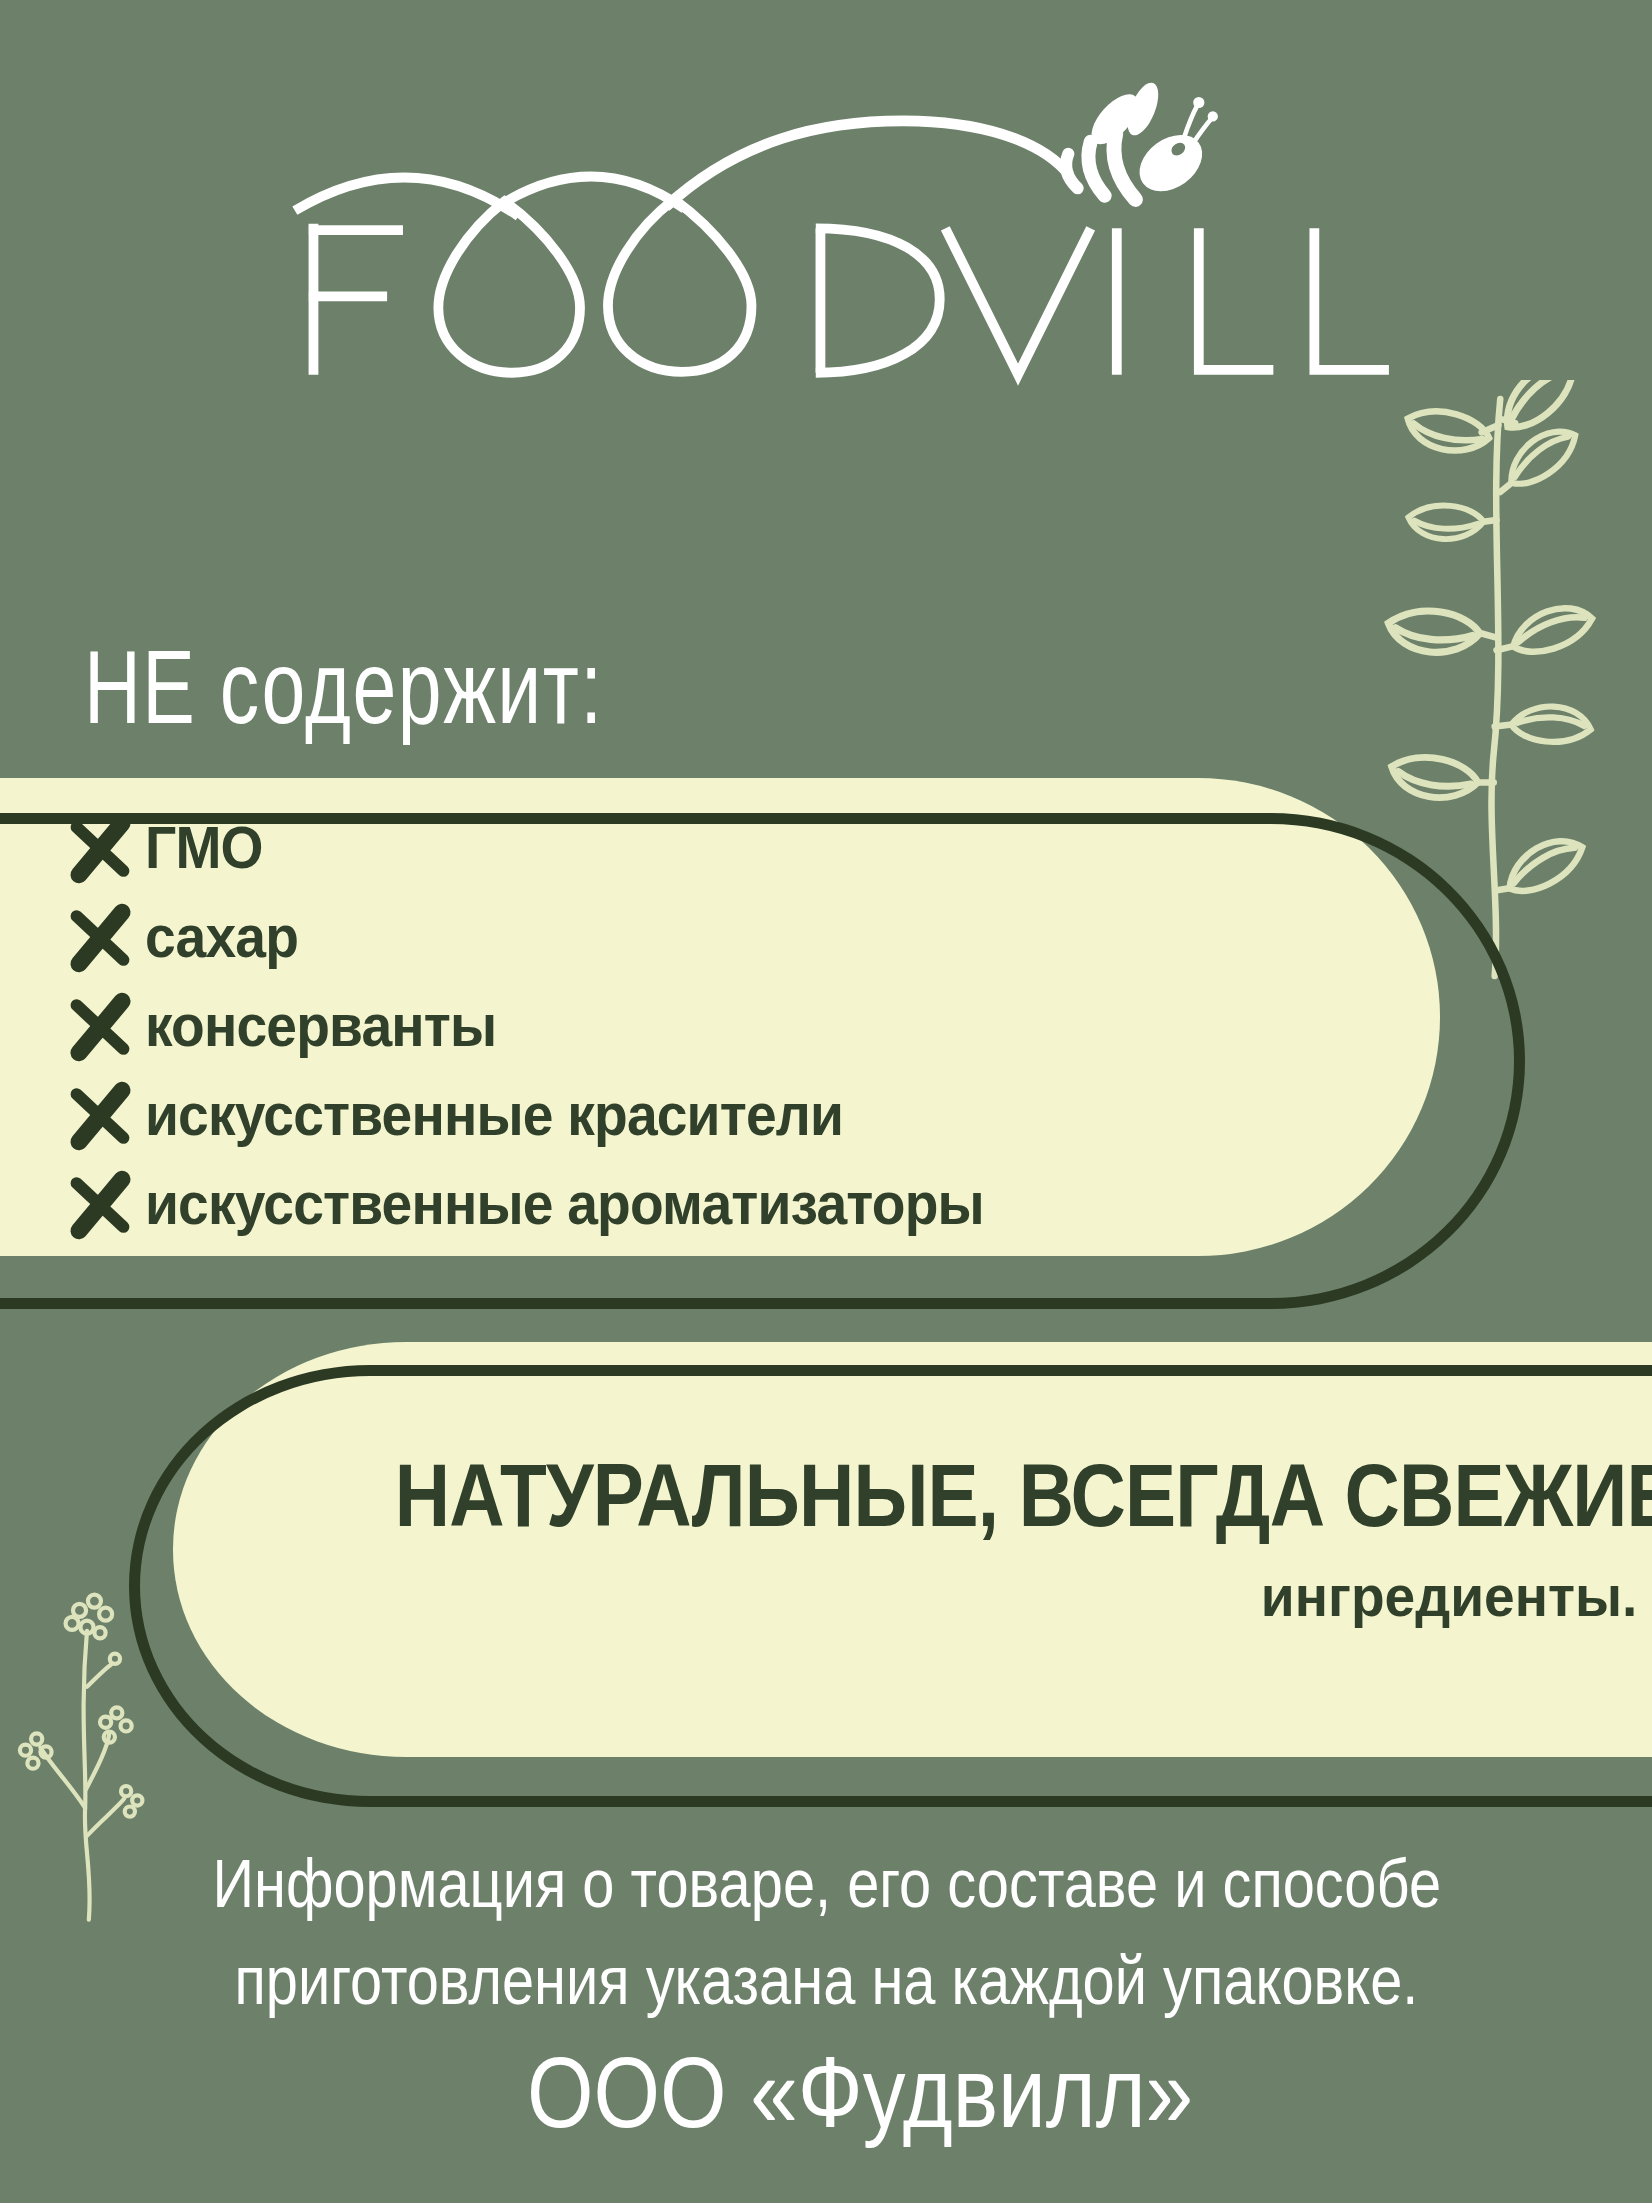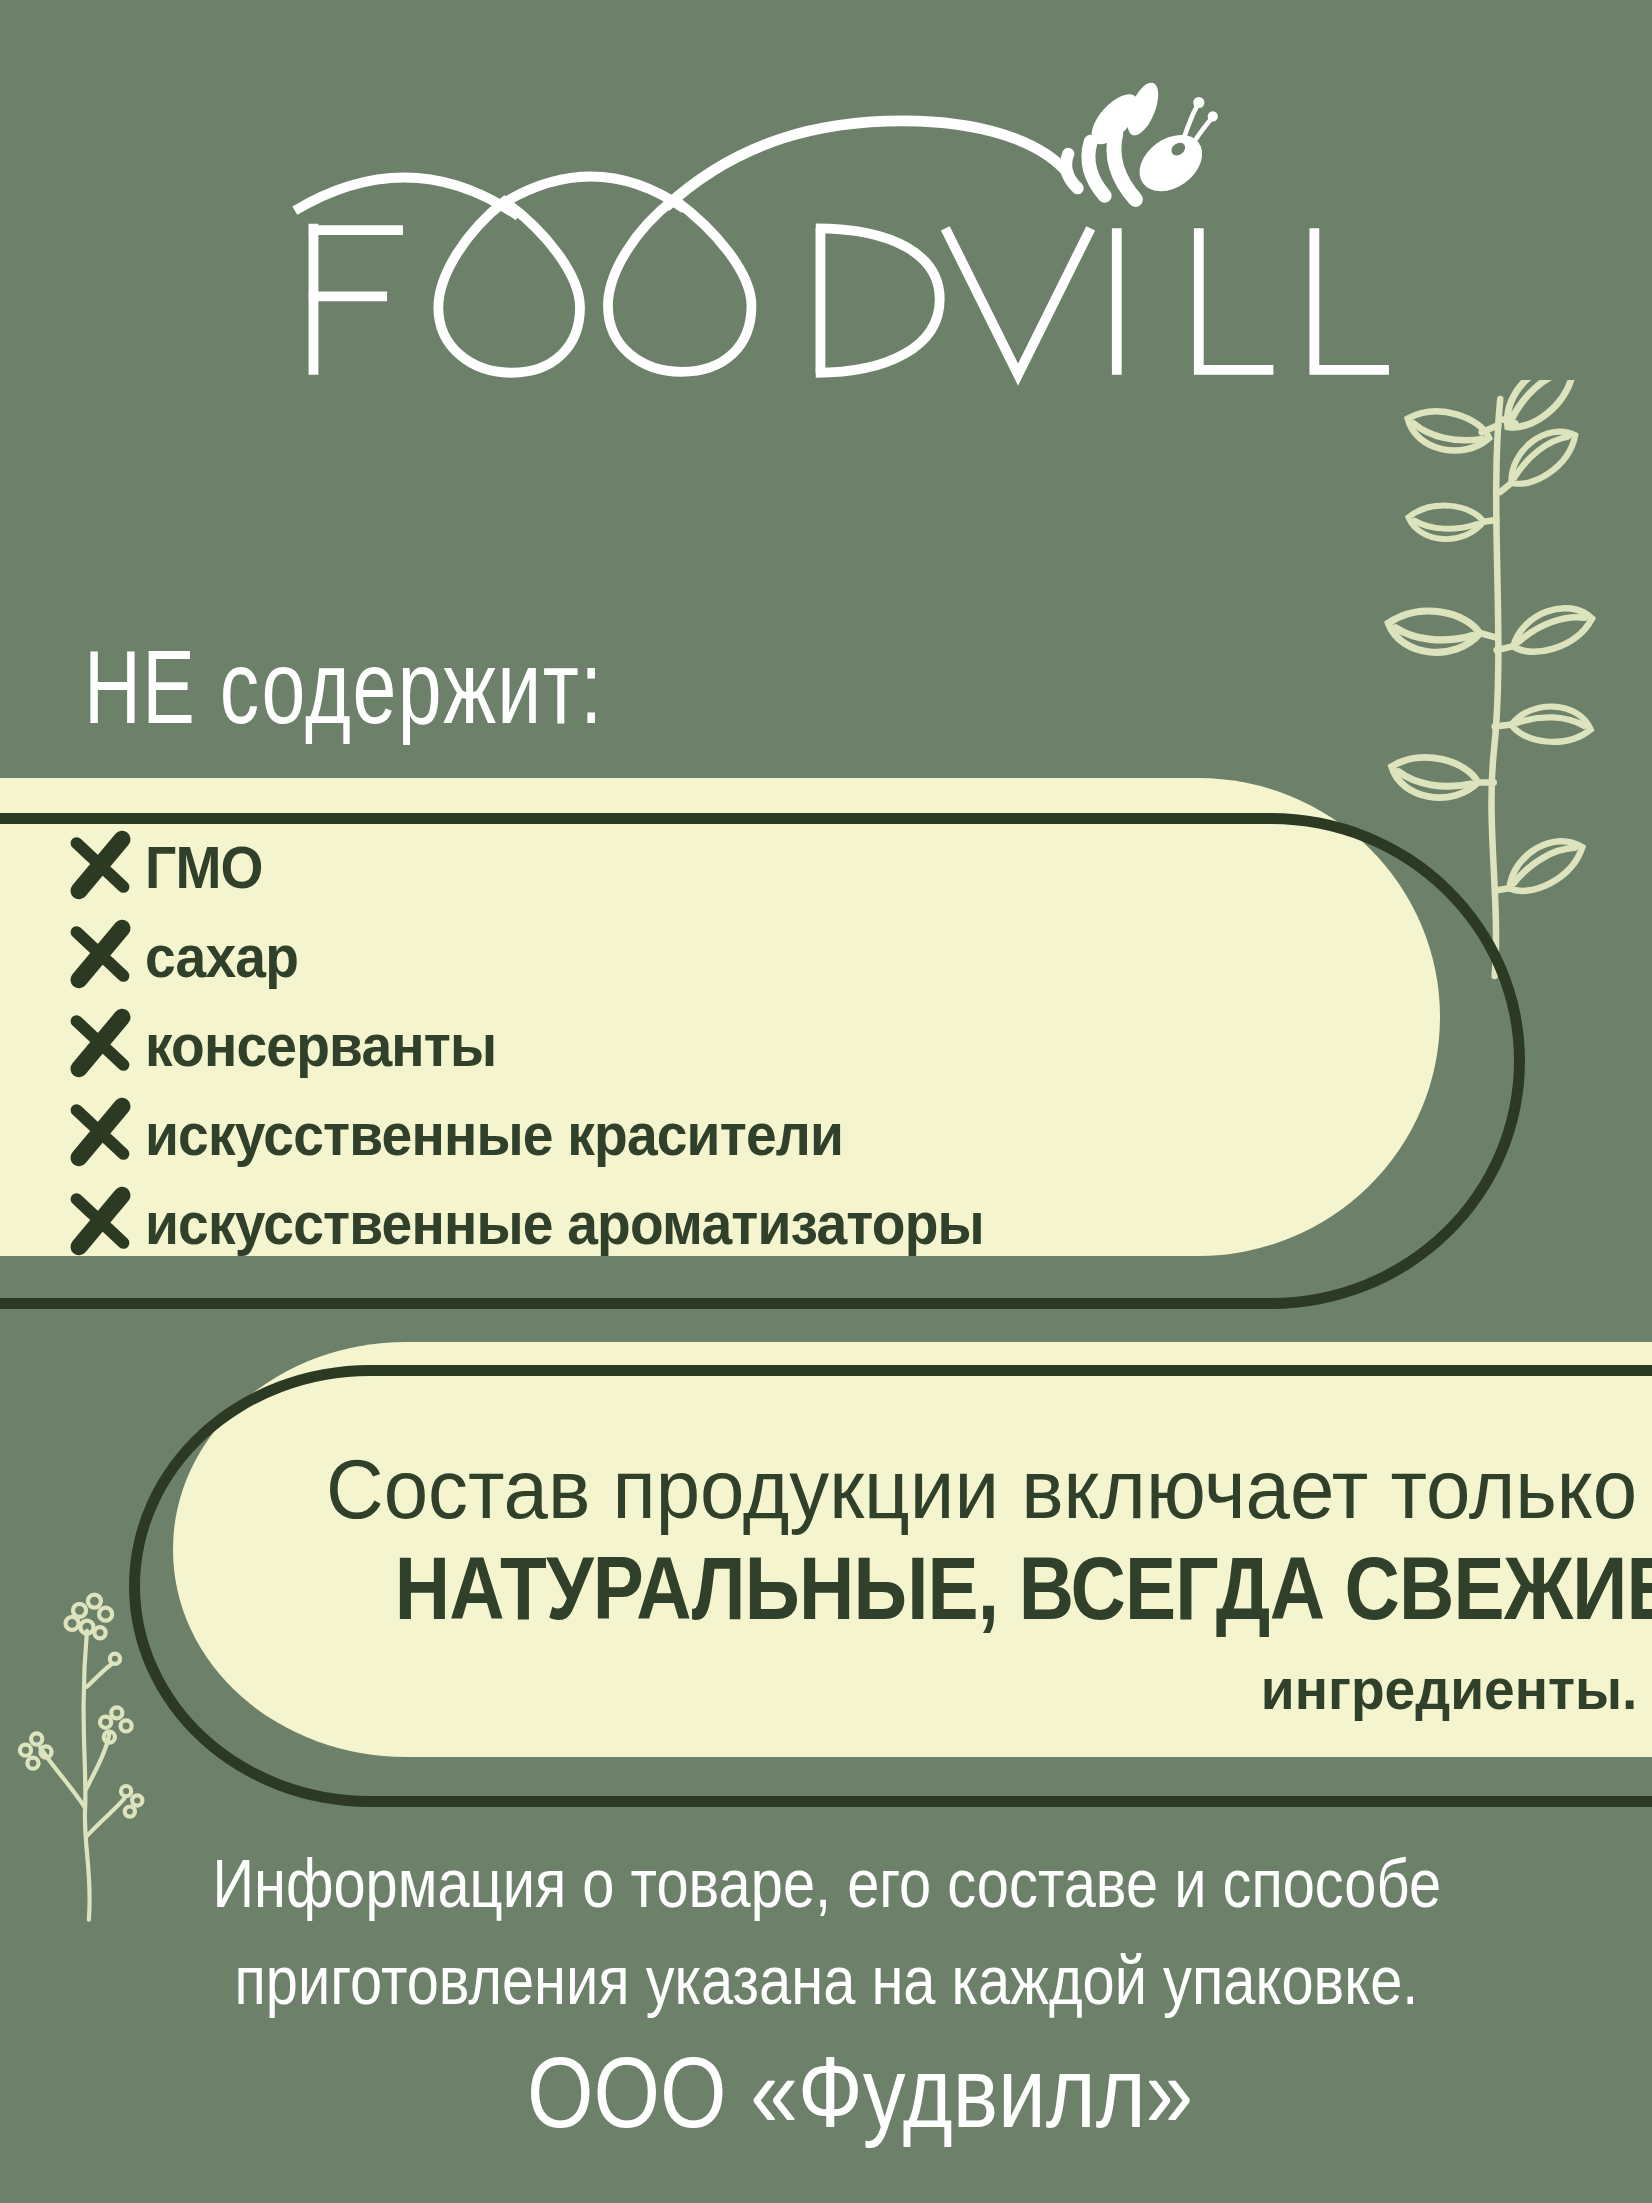--- a/index.html
+++ b/index.html
@@ -18,21 +18,21 @@
   .tagline>span{display:inline-block;transform:scale(0.80,1.12);white-space:nowrap;}
   .nocontain{position:absolute;left:84px;top:630px;color:#fff;z-index:4;font-size:101px;}
   .nocontain>span{display:inline-block;transform:scale(0.78,1.02);transform-origin:left center;white-space:nowrap;letter-spacing:1.9px;}
   
   .panel1{position:absolute;left:-75px;top:778px;width:1515px;height:478px;background:var(--panel,#f4f5cf);border-radius:0 242px 242px 0 / 0 239px 239px 0;z-index:2;}
   .outline1{position:absolute;left:-75px;top:813px;width:1600px;height:496px;box-sizing:border-box;border:11.2px solid var(--ink,#2c3a24);border-radius:0 254px 254px 0 / 0 248px 248px 0;z-index:3;}
   .panel2{position:absolute;left:173px;top:1342px;width:1585px;height:415px;background:var(--panel,#f4f5cf);border-radius:233px 0 0 233px / 207px 0 0 207px;z-index:2;}
   .outline2{position:absolute;left:129px;top:1365px;width:1641px;height:442px;box-sizing:border-box;border:11.2px solid var(--ink,#2c3a24);border-radius:241px 0 0 241px / 221px 0 0 221px;z-index:3;}
   
   .nclist{position:absolute;left:63px;top:813px;z-index:4;list-style:none;margin:0;padding:0;}
-  .ncrow{display:flex;align-items:flex-end;height:89px;}
+  .ncrow{display:flex;align-items:flex-start;height:89px;}
   .xmark{position:relative;width:73px;height:73px;flex:0 0 73px;margin-right:9.3px;}
   .xmark::before{content:"";position:absolute;left:29px;top:-5.6px;width:17px;height:84px;background:var(--ink,#2c3a24);border-radius:11.2px;transform:rotate(40deg);}
   .xmark::after{content:"";position:absolute;left:31px;top:-1.9px;width:12px;height:76px;background:var(--ink,#2c3a24);border-radius:9.3px;transform:rotate(-47deg);}
   .nclabel{font-size:60px;font-weight:600;color:var(--text,#30402b);transform:scaleX(0.92);transform-origin:left center;white-space:nowrap;letter-spacing:-0.9px;}
   
   .comp{position:absolute;left:186px;top:1443px;width:1451px;text-align:right;z-index:4;color:var(--text,#30402b);}
   .comp .l1{font-size:84px;font-weight:500;line-height:93px;}
   .comp .l2{font-size:89px;font-weight:800;line-height:104px;}
   .comp .l3{font-size:58px;font-weight:700;line-height:97px;}
   .comp span{display:inline-block;white-space:nowrap;transform-origin:right center;}
@@ -175,21 +175,20 @@
     </li>
     <li class="ncrow">
       <span class="xmark"></span>
       <span class="nclabel">искусственные ароматизаторы</span>
     </li>
   </ul>
 
   <div class="panel2"></div>
   <div class="outline2"></div>
   <div class="comp">
-    <div class="l1"><span>Состав продукции включает только</span></div>
     <div class="l2"><span>НАТУРАЛЬНЫЕ, ВСЕГДА СВЕЖИЕ</span></div>
     <div class="l3"><span>ингредиенты.</span></div>
   </div>
 
   <div class="info">
     <div class="line"><span>Информация о товаре, его составе и способе</span></div>
     <div class="line"><span>приготовления указана на каждой упаковке.</span></div>
   </div>
   <div class="company"><span>ООО «Фудвилл»</span></div>
 

